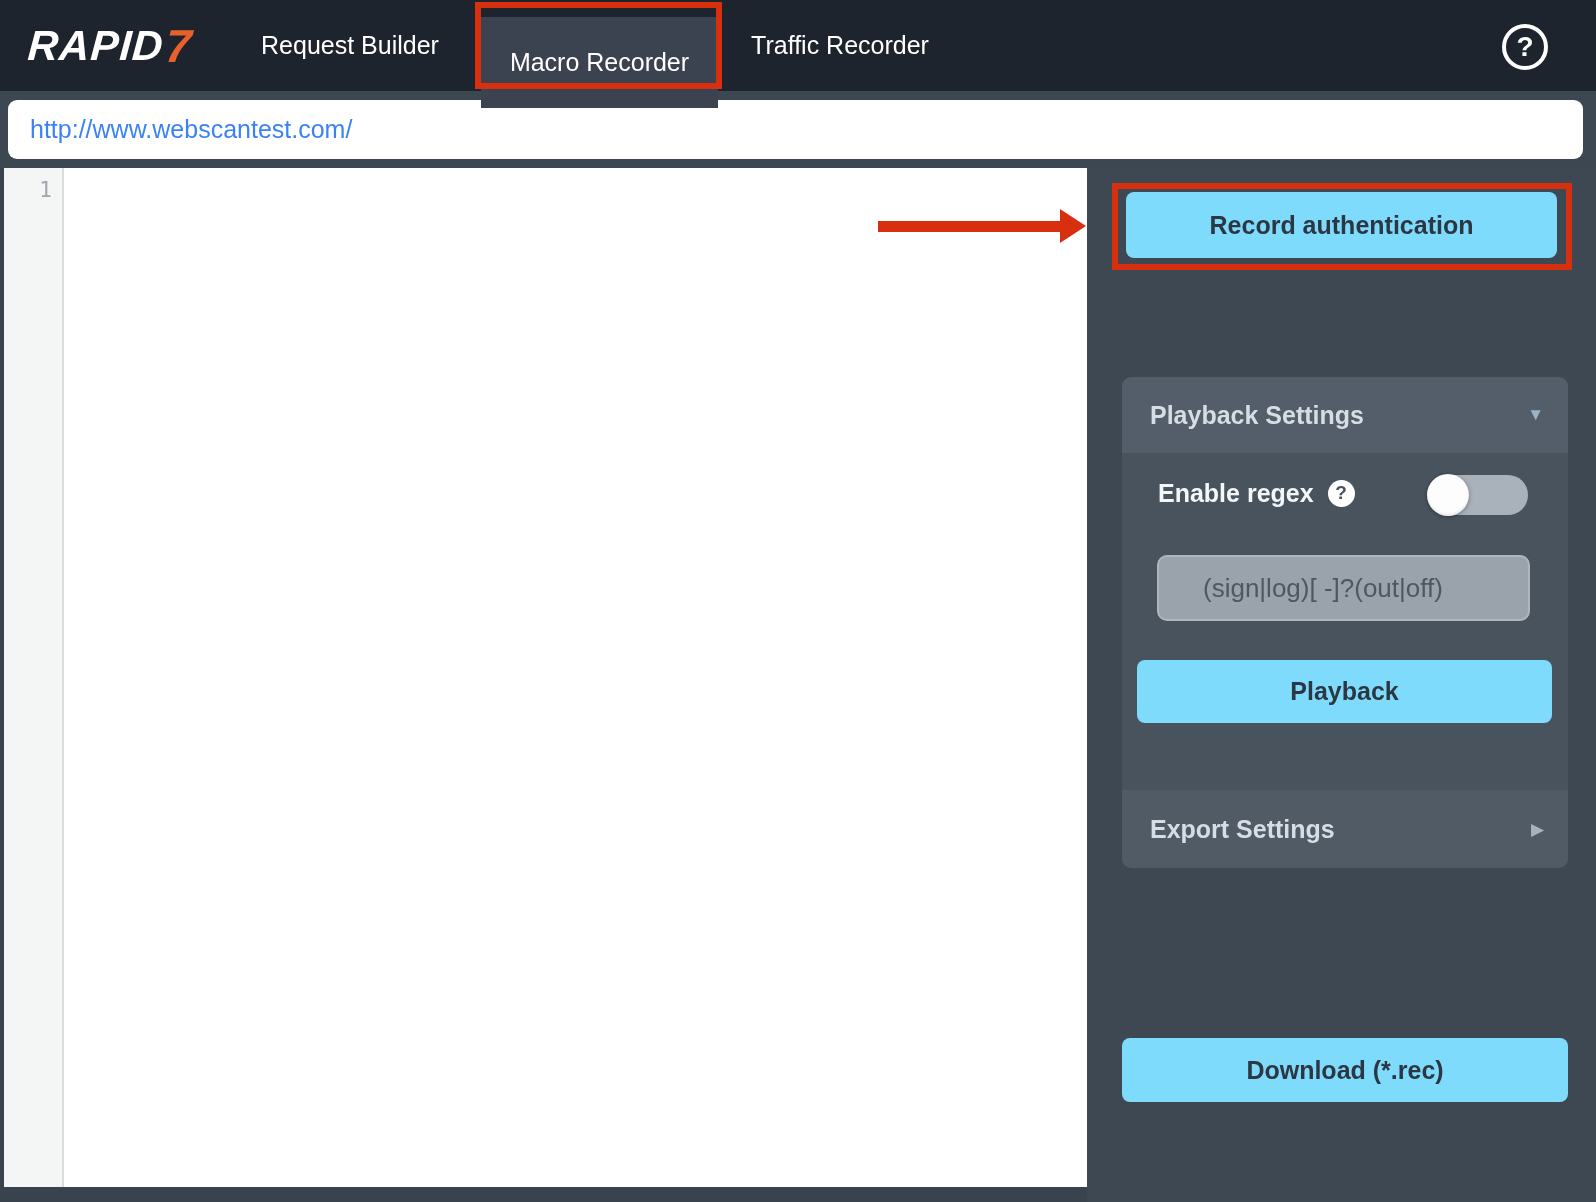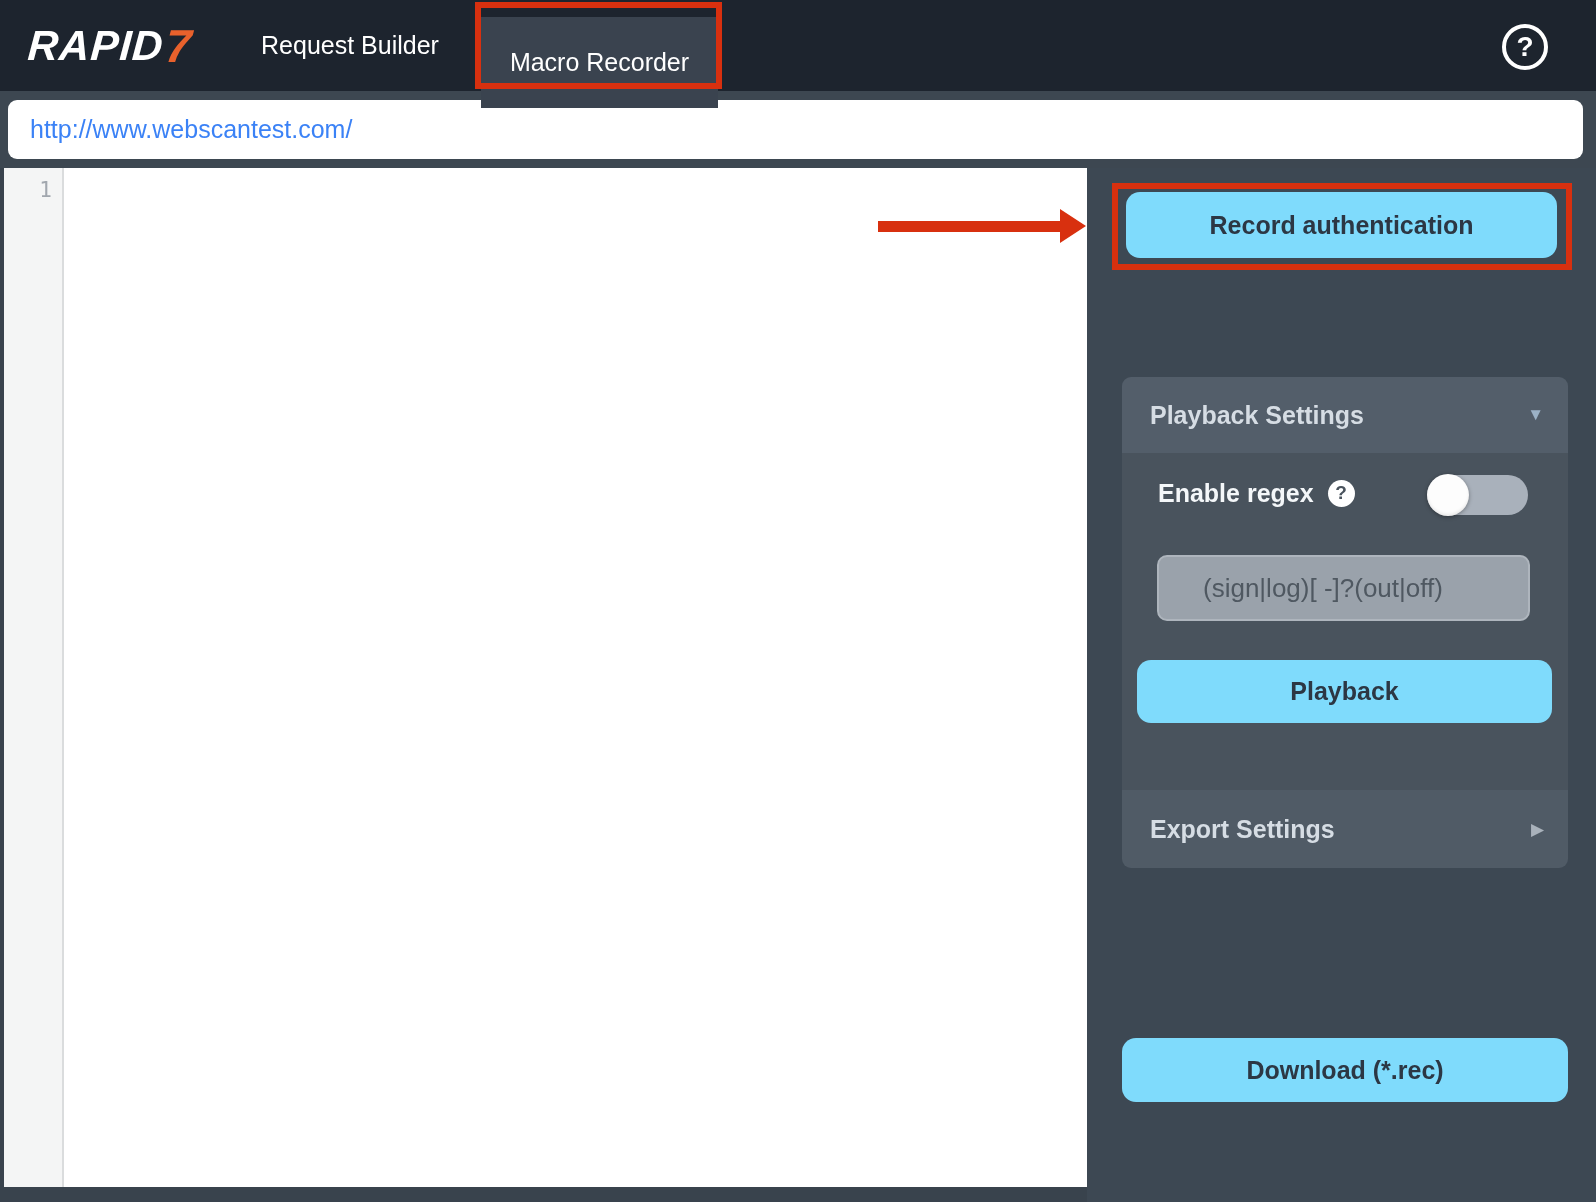--- a/index.html
+++ b/index.html
@@ -82,21 +82,21 @@
     border-top:17px solid transparent;
     border-bottom:17px solid transparent;
   }
 
   
   .sidebar {
     position:absolute; left:1087px; top:0; width:509px; height:1034px;
     background:#3d4853;
   }
   .btn {
-    position:absolute; border:none; border-radius:14px; cursor:pointer;
+    position:absolute; border:none; border-radius:8px; cursor:pointer;
     font-family:"Liberation Sans", sans-serif;
     font-size:25px; font-weight:bold; color:#2c3744;
     display:flex; align-items:center; justify-content:center;
   }
   .btn-blue { background:#7fdbfc; }
   .btn-gray { background:#5e6874; }
 
   .record-auth-box {
     position:absolute; left:25px; top:15px; width:460px; height:87px;
     border:6px solid #d8300f; z-index:3; pointer-events:none;
@@ -160,20 +160,23 @@
     <span class="logo-rapid">RAPID</span>
       <span class="logo-seven">7</span>
   </div>
   <div class="tab tab-request">
     <span>Request Builder</span>
   </div>
   <div class="tab tab-macro">
     <span>Macro Recorder</span>
   </div>
   <div class="tab-highlight-box"></div>
+  <div class="tab tab-traffic">
+    <span>Traffic Recorder</span>
+  </div>
   <div class="help-circle">
     <span>?</span>
   </div>
 </div>
 
 <div class="url-row">
   <input class="url-input" type="text" value="http://www.webscantest.com/" style="">
 </div>
 
 <div class="main">

